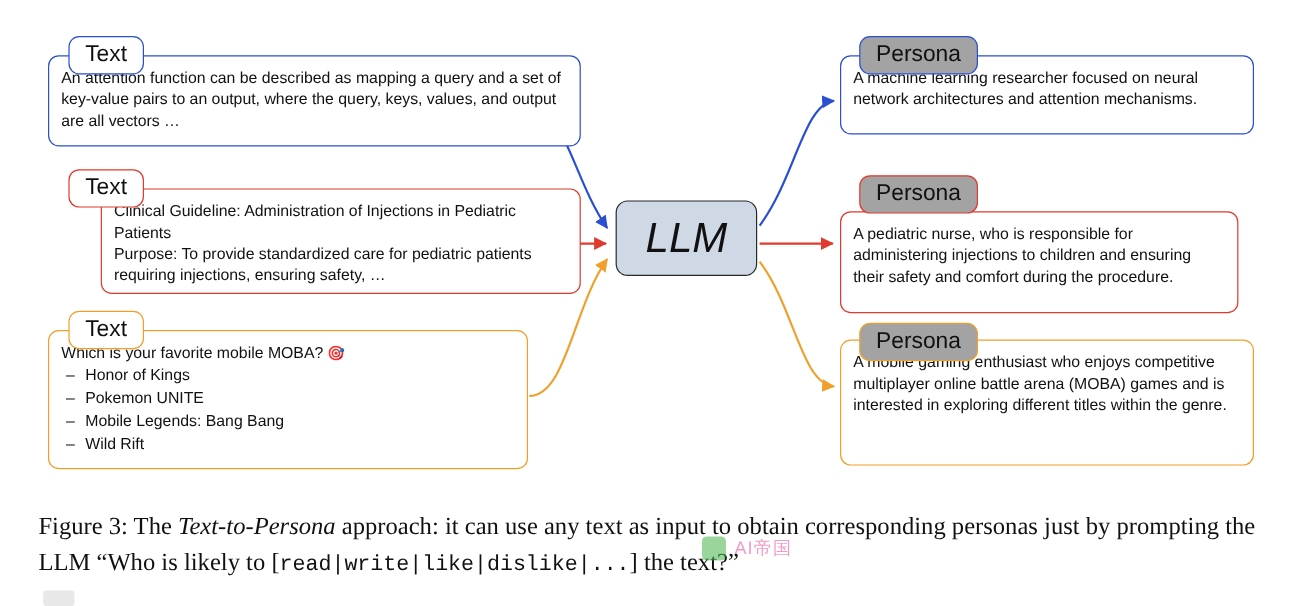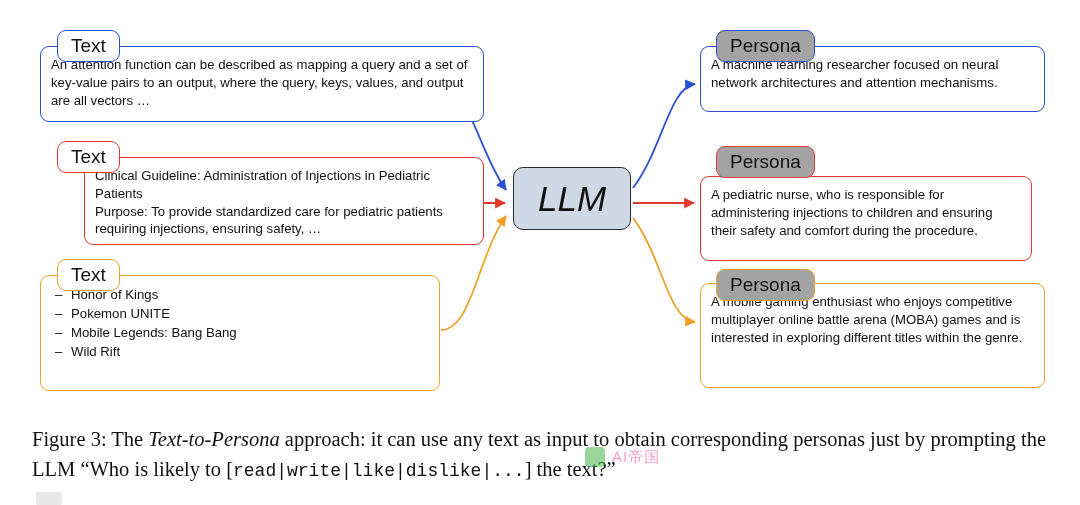--- a/index.html
+++ b/index.html
@@ -207,20 +207,24 @@
   </div>
   <div class="tag blue" id="tag-text-1">Text</div>
 
   <div class="card red" id="card-text-2">
     <div class="body">Clinical Guideline: Administration of Injections in Pediatric Patients
 Purpose: To provide standardized care for pediatric patients requiring injections, ensuring safety, …</div>
   </div>
   <div class="tag red" id="tag-text-2">Text</div>
 
   <div class="card orange" id="card-text-3">
+    <span class="question-line">
+      <span>Which is your favorite mobile MOBA?</span>
+      <span class="emoji">🎯</span>
+    </span>
     <ul class="bullets">
       <li>Honor of Kings</li>
       <li>Pokemon UNITE</li>
       <li>Mobile Legends: Bang Bang</li>
       <li>Wild Rift</li>
     </ul>
   </div>
   <div class="tag orange" id="tag-text-3">Text</div>
 
   <div class="llm-box">

